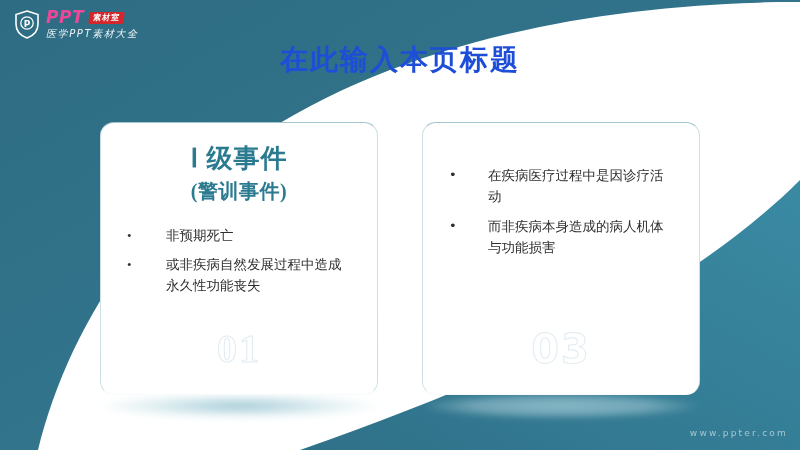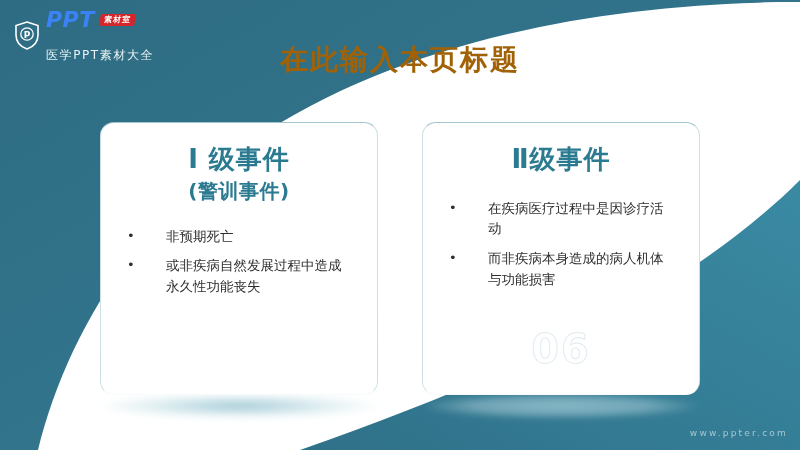--- a/index.html
+++ b/index.html
@@ -48,56 +48,57 @@
     justify-content: center;
     line-height: 1;
   }
   .logo-row1 {
     display: flex;
     align-items: center;
     gap: 5px;
   }
   .logo-ppt {
     font-family: "DejaVu Sans", sans-serif;
-    font-size: 22px;
+    font-size: 17px;
     font-weight: bold;
     font-style: italic;
-    color: #3b82f6;
+    color: #ec4899;
     letter-spacing: 0.5px;
     line-height: 1;
   }
   .logo-badge {
     background: #d4262b;
     color: #ffffff;
     font-size: 8px;
     font-weight: bold;
     padding: 2px 4px 2px 4px;
     border-radius: 2px;
     line-height: 1;
     letter-spacing: 1px;
     transform: skewX(-8deg);
   }
   .logo-sub {
-    margin-top: 18px;
-    font-size: 12px;
+    margin-top: 3px;
+    font-size: 10px;
     color: #e8f2f5;
     letter-spacing: 1.6px;
     line-height: 1;
+    font-style: italic;
   }
 
   
   .page-title {
     position: absolute;
     left: 0;
     top: 41px;
     width: 800px;
     text-align: center;
     font-size: 28px;
     font-weight: bold;
-    color: #a16207;
+    color: #1d4ed8;
     letter-spacing: 2px;
     z-index: 5;
   }
 
   
   .cards {
     position: absolute;
     left: 0;
     top: 0;
     width: 800px;
@@ -111,21 +112,21 @@
     height: 273px;
     border-radius: 14px;
     background: linear-gradient(to bottom, #ffffff 0%, #ffffff 55%, #fdfefe 100%);
     box-sizing: border-box;
     border: 1px solid rgba(90,150,165,0.55);
     border-bottom-color: rgba(90,150,165,0.05);
     border-left-color: rgba(90,150,165,0.30);
     border-right-color: rgba(90,150,165,0.30);
     overflow: hidden;
   }
-  .card.left  { left: 100px; }
+  .card.left  { left: 100px; font-family: Liberation Serif, serif; }
   .card.right { left: 422px; }
 
   
   .card-fade {
     position: absolute;
     left: -2px;
     right: -2px;
     bottom: -1px;
     height: 150px;
     background: linear-gradient(to bottom, rgba(255,255,255,0) 0%, rgba(255,255,255,0.85) 45%, #ffffff 78%);
@@ -278,38 +279,38 @@
       <div class="card-body">
         <div class="bullet">
           <span class="dot">•</span>
           <span class="txt">非预期死亡</span>
         </div>
         <div class="bullet">
           <span class="dot">•</span>
           <span class="txt">或非疾病自然发展过程中造成永久性功能丧失</span>
         </div>
       </div>
+      <div class="card-num">01</div>
       <div class="card-fade"></div>
     </div>
 
     <div class="card right">
       <div class="card-head">
-        <div class="card-h1">Ⅱ级事件</div>
       </div>
       <div class="card-body">
         <div class="bullet">
           <span class="dot">•</span>
           <span class="txt">在疾病医疗过程中是因诊疗活动</span>
         </div>
         <div class="bullet">
           <span class="dot">•</span>
           <span class="txt">而非疾病本身造成的病人机体与功能损害</span>
         </div>
       </div>
-      <div class="card-num">06</div>
+      <div class="card-num">03</div>
       <div class="card-fade"></div>
     </div>
 
   </div>
 
   <div class="footer-wm">www.ppter.com</div>
 
 </div>
 
 </body></html>

